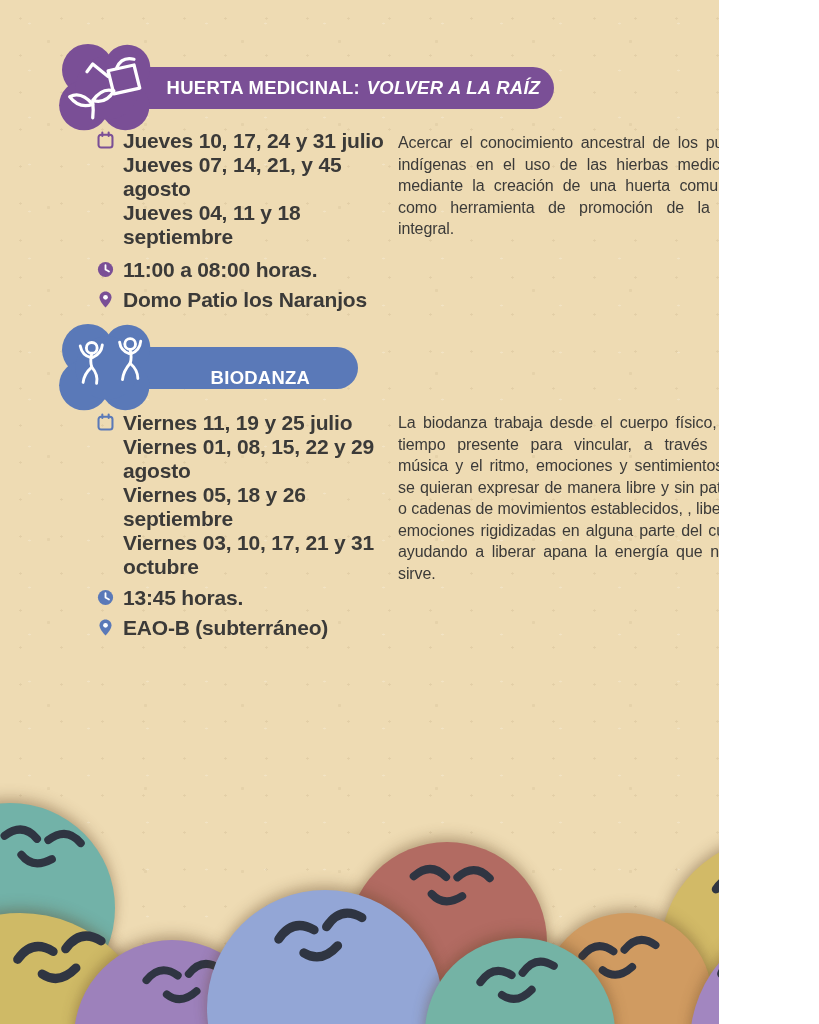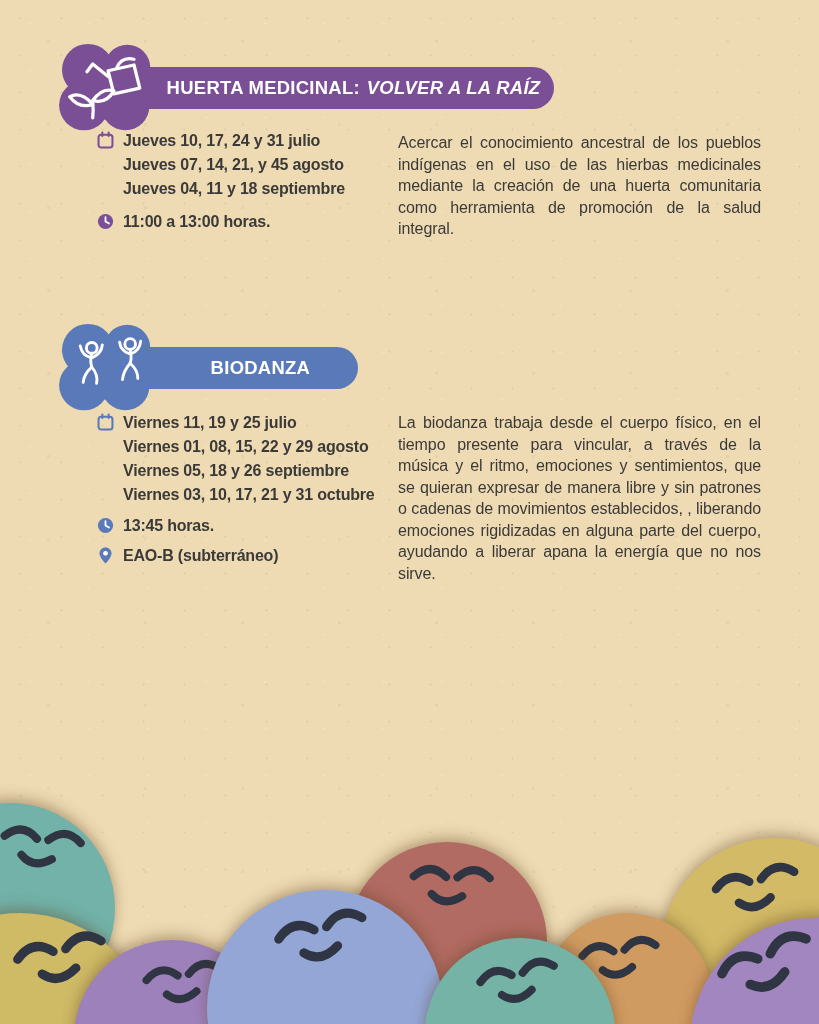--- a/index.html
+++ b/index.html
@@ -1,17 +1,17 @@
 <!DOCTYPE html>
 <html><head>
 <meta charset="utf-8">
 <style>
   html,body{margin:0;padding:0;}
   .page{
-    position:relative; width:819px; height:1024px; overflow:hidden;
+    position:relative; width:719px; height:1024px; overflow:hidden;
     background:var(--bg,#eedbb3);
     font-family:"Liberation Sans", sans-serif;
     color:var(--text,#3b3a38);
   }
   
   .page::before{
     content:""; position:absolute; inset:0; pointer-events:none; z-index:0;
     background-image:
       radial-gradient(rgba(120,90,50,.10) 1px, transparent 1.4px),
       radial-gradient(rgba(255,255,255,.22) 1px, transparent 1.4px),
@@ -31,21 +31,21 @@
   }
   .title-italic{font-style:italic;}
   .title-italic:not(:empty){margin-left:7px;}
   .blob{position:absolute; z-index:3;}
 
   
   .details{position:absolute; left:96px; width:305px; z-index:2;}
   .detail-row{display:flex; align-items:flex-start; gap:8px; margin-bottom:7px;}
   .detail-row .dicon{flex:0 0 19px; margin-top:2px;}
   .detail-text, .date-line{
-    font-size:16px; font-weight:bold; line-height:24px; color:var(--text);
+    font-size:21px; font-weight:bold; line-height:24px; color:var(--text);
     letter-spacing:-0.2px;
   }
   .detail-text{line-height:22px; padding-top:1px;}
 
   
   .description{
     position:absolute; left:398px; width:363px; z-index:2;
     font-size:16px; line-height:21.5px; text-align:justify;
     color:var(--text); letter-spacing:-0.1px; font-weight:500;
   }
@@ -105,27 +105,34 @@
         <div class="date-line">Jueves 10, 17, 24 y 31 julio</div>
         <div class="date-line">Jueves 07, 14, 21, y 45 agosto</div>
         <div class="date-line">Jueves 04, 11 y 18 septiembre</div>
       </div>
     </div>
     <div class="detail-row" style="margin-top:9px;">
       <svg class="dicon" viewBox="0 0 24 24">
         <circle cx="12" cy="12" r="9.6" style="fill:var(--accent)"></circle>
         <path d="M12 12 V6.6 M12 12 L16.4 14.6" stroke="#fff" stroke-width="2.3" stroke-linecap="round" fill="none"></path>
       </svg>
-      <span class="detail-text">11:00 a 13:00 horas.</span>
+      <span class="detail-text">11:00 a 08:00 horas.</span>
+    </div>
+    <div class="detail-row">
+      <svg class="dicon" viewBox="0 0 24 24">
+        <path d="M12 1.8 C7.8 1.8 4.4 5 4.4 9.2 c0 5.6 7.6 12.9 7.6 12.9 s7.6 -7.3 7.6 -12.9 C19.6 5 16.2 1.8 12 1.8 Z" style="fill:var(--accent)"></path>
+        <circle cx="12" cy="9.2" r="3" fill="#fff"></circle>
+      </svg>
+      <span class="detail-text">Domo Patio los Naranjos</span>
     </div>
   </div>
 
   <div class="description" style="top:132px;">Acercar el conocimiento ancestral de los pueblos indígenas en el uso de las hierbas medicinales mediante la creación de una huerta comunitaria como herramienta de promoción de la salud integral.</div>
 
-  <div class="banner s2" style="left: 122px; top: 347px; width: 236px; --accent: #5a79b8;">
+  <div class="banner s2" style="left: 122px; top: 347px; width: 236px; align-items: flex-end; --accent: #5a79b8;">
     <div class="title">
       <span>BIODANZA</span><span class="title-italic"></span>
     </div>
   </div>
 
   <div class="blob s2" style="left: 56px; top: 321px; --accent: #5a79b8;">
     <svg width="108" height="96" viewBox="0 0 110 100">
       <g style="fill:var(--accent)">
         <circle cx="32" cy="30" r="27"></circle>
           <circle cx="73" cy="28" r="24"></circle>

